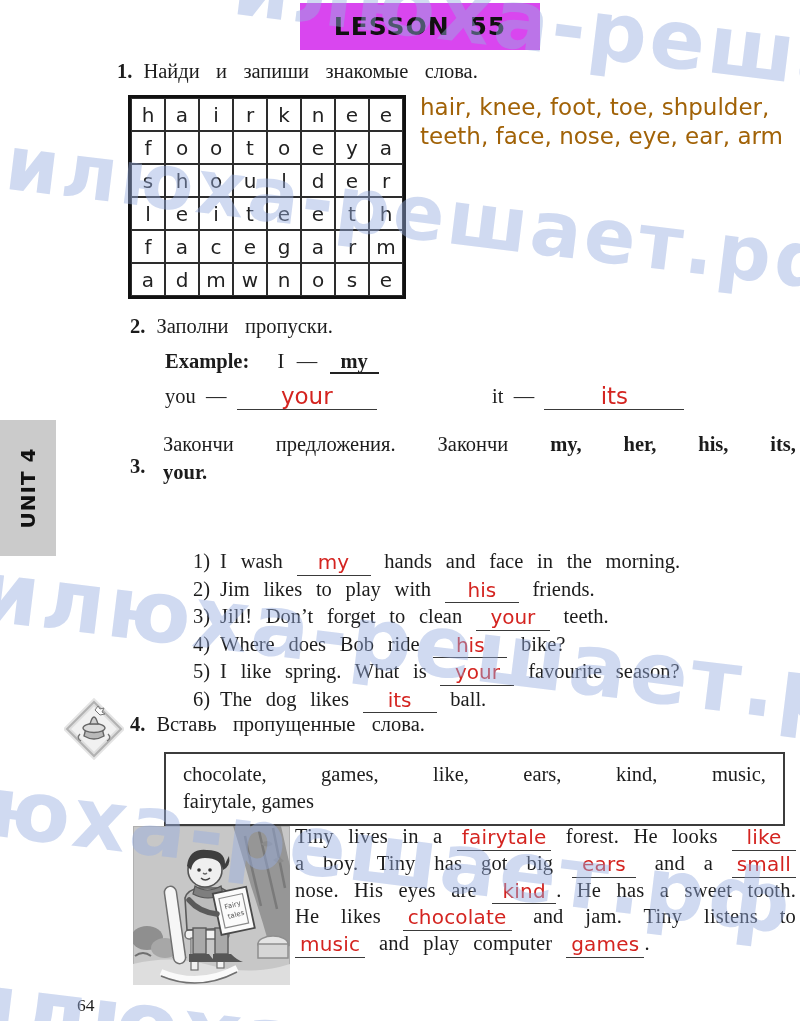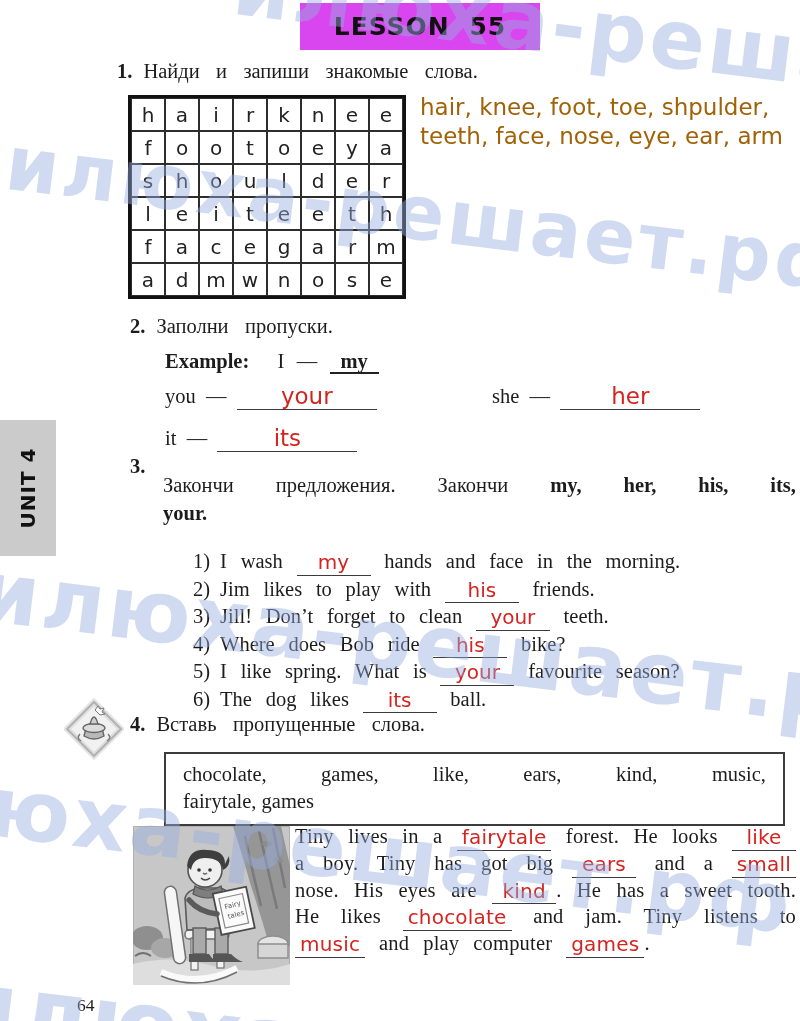--- a/index.html
+++ b/index.html
@@ -56,21 +56,21 @@
   .blank{
     display:inline-block;border-bottom:1.7px solid #3a3a3a;text-align:center;
     min-width:58px;padding:0 6px;vertical-align:baseline;
   }
   .blank .ans{
     font-family:"DejaVu Sans", sans-serif;color:#d42420;font-style:normal;
     font-size:20px;line-height:1;position:relative;top:1px;white-space:nowrap;
   }
   
   .ex2-items{
-    display:grid;grid-template-columns:327px 1fr;row-gap:15px;
+    display:grid;grid-template-columns:327px 1fr;row-gap:1px;
     font-size:20.5px;line-height:26px;width:585px;word-spacing:0.25em;
   }
   .ex2-items .blank{min-width:128px;}
   .ex2-items .blank .ans{font-size:23px;}
   
   .ex3-lines{width:633px;font-size:20.5px;line-height:28px;}
   .ex3-l1{display:flex;justify-content:space-between;}
   .ex3-list{width:634px;font-size:20.5px;line-height:26.5px;word-spacing:0.42em;}
   .ex3-item .it-num{margin-right:10px;}
   .ex3-list .blank{min-width:62px;}
@@ -169,28 +169,27 @@
   </div>
 
   <div class="abs ex-example" style="left:165px;top:350px;">
     <span class="ex-label">Example:</span>
     <span>I —</span>
     <span class="printed-answer">my</span>
   </div>
 
   <div class="abs ex2-items" id="ex2-items" style="left:165px;top:383px;">
       <div><span>you — </span><span class="blank"><span class="ans">your</span></span></div>
-      <div><span>she — </span><span class="blank"><span class="ans">her</span></span></div>
       <div><span>it — </span><span class="blank"><span class="ans">its</span></span></div>
     </div>
 
   <div class="abs ex-head" style="left:130px;top:455px;">
     <span class="ex-num">3.</span>
   </div>
-  <div class="abs ex3-lines" style="left:163px;top:471px;">
+  <div class="abs ex3-lines" style="left:163px;top:430px;">
     <div class="ex3-l1" id="ex3-l1">
         <span>Закончи</span>
         <span>предложения.</span>
         <span>Закончи</span>
         <span class="bold">my,</span>
         <span class="bold">her,</span>
         <span class="bold">his,</span>
         <span class="bold">its,</span>
       </div>
     <div class="bold">your.</div>

